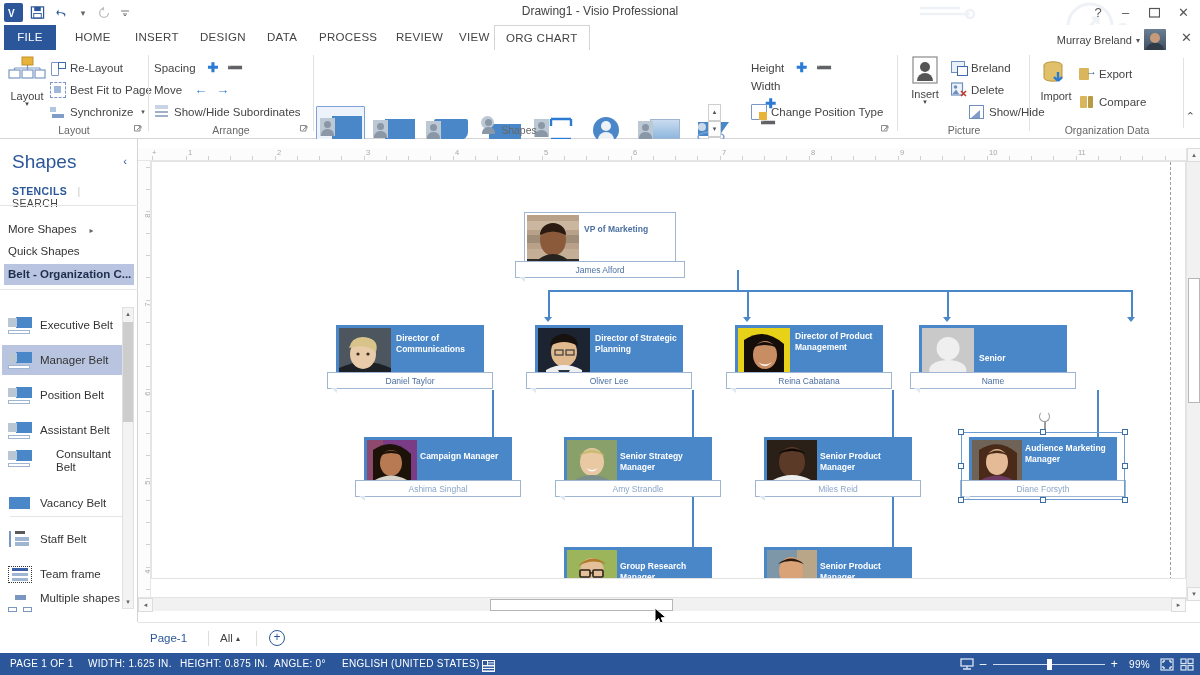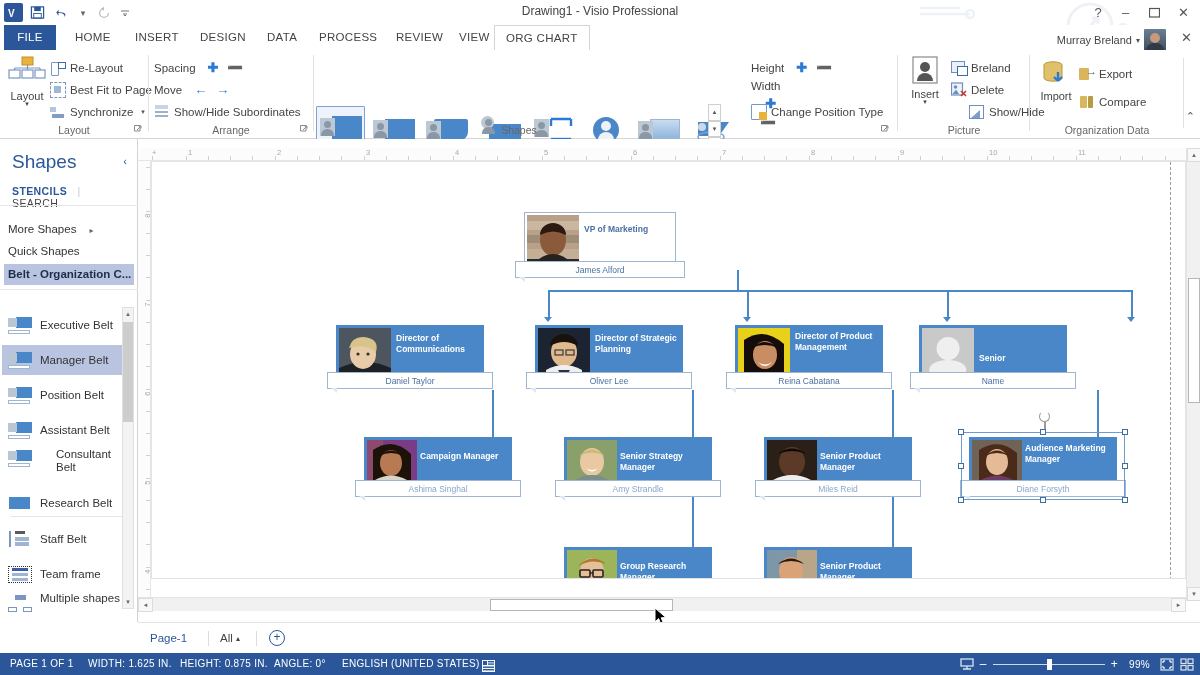--- a/index.html
+++ b/index.html
@@ -538,21 +538,21 @@
             <i class="bb"></i>
             <i class="bp"></i>
             <i class="bs"></i>
           </span>
         <span style="line-height:13px;">Consultant Belt</span>
       </div>
       <div class="st-item" style="top:186px;">
         <span class="st-ico">
             <i class="vac-ico"></i>
           </span>
-        <span>Research Belt</span>
+        <span>Vacancy Belt</span>
       </div>
       <div class="sp-rule" style="top:214px;left:10px;width:118px;"></div>
       <div class="st-item" style="top:222px;">
         <span class="st-ico staff-ico">
           <i class="sr" style="top:0;background:#5a5a5a;height:3px;width:10px;"></i>
           <i class="sr" style="top:6px;"></i>
             <i class="sr" style="top:11px;"></i>
         </span>
         <span>Staff Belt</span>
       </div>

